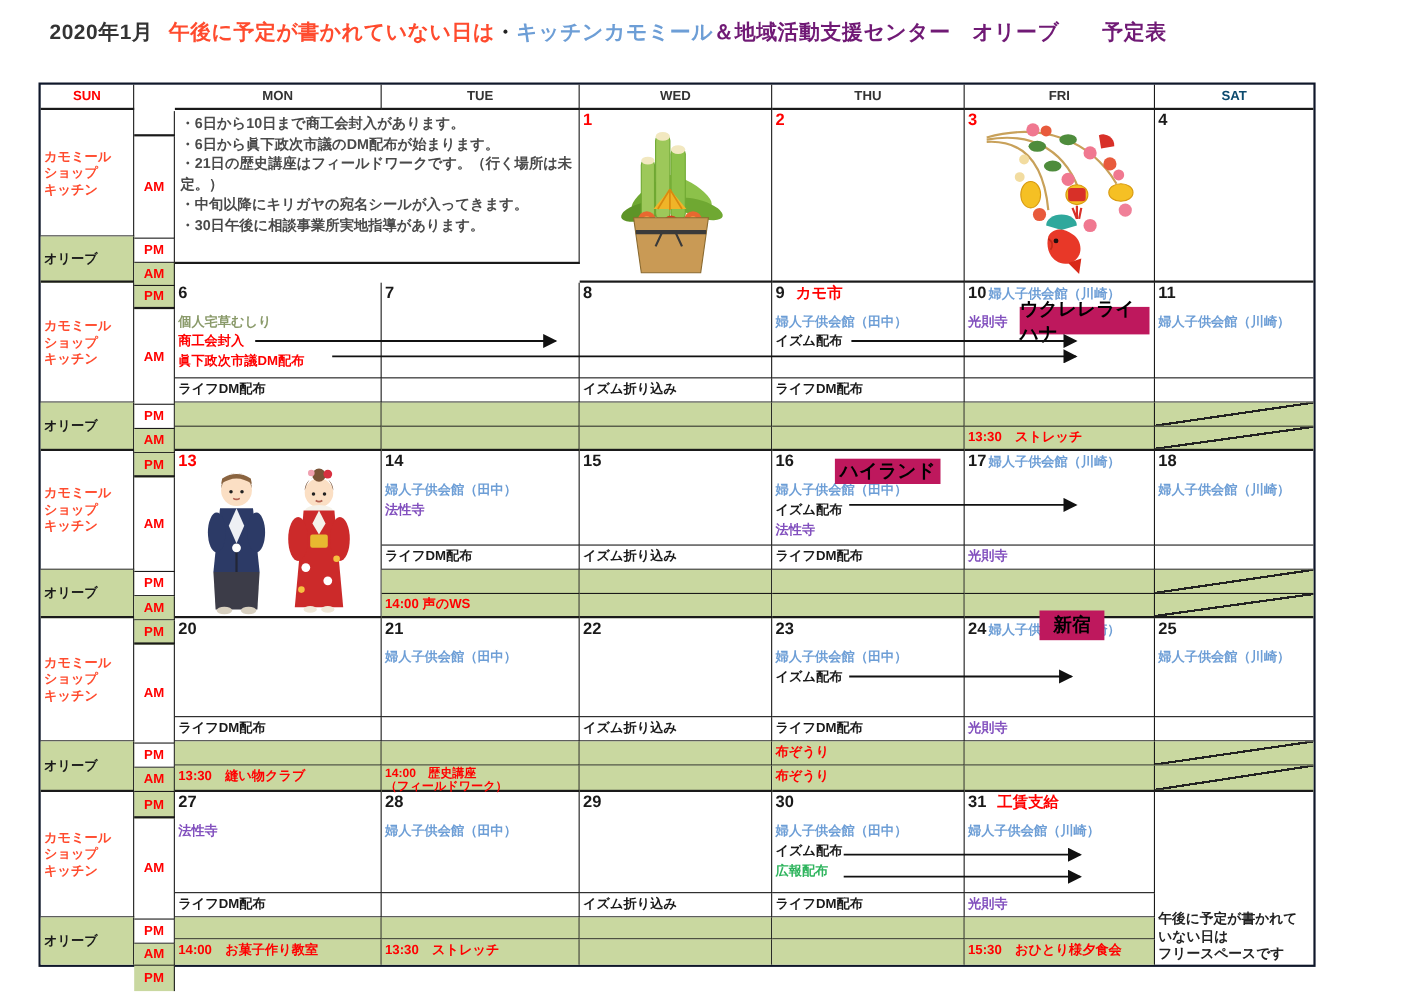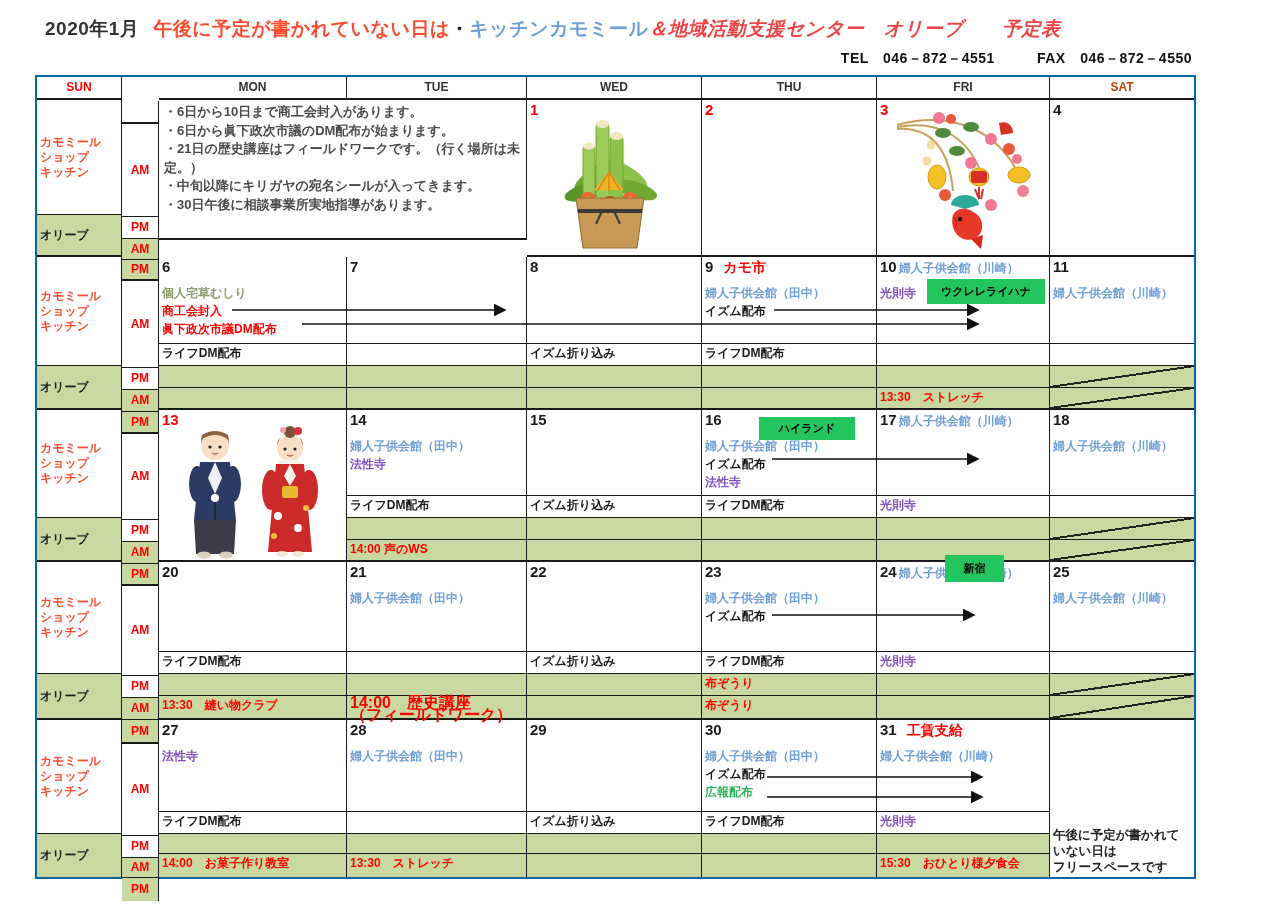--- a/index.html
+++ b/index.html
@@ -5,36 +5,36 @@
   html,body{margin:0;padding:0;background:#fff;}
   .page{position:relative;width:1280px;height:905px;background:#fff;overflow:hidden;
         font-family:"Liberation Sans",sans-serif;}
   
   .title{position:absolute;left:45px;top:16px;font-size:19px;font-weight:bold;color:#222;
          letter-spacing:.5px;white-space:nowrap;}
   .t-month{color:#333;margin-right:14px;}
   .t-shop{color:#ff4b2e;}
   .t-dot{color:#222;}
   .t-kitchen{color:#6d9ed6;}
-  .t-rest{color:#ef4444;font-style:italic;}
+  .t-rest{color:#701a75;}
   .contact{position:absolute;top:50px;right:88px;font-size:14px;font-weight:bold;color:#111;
            display:flex;gap:42px;letter-spacing:.5px;}
   
-  .cal{position:absolute;left:35px;top:75px;width:1157px;height:800px;border:2px solid #0369a1;}
+  .cal{position:absolute;left:35px;top:75px;width:1157px;height:800px;border:2px solid #0f172a;}
   .cell{position:absolute;box-sizing:border-box;border-right:1px solid #1a1a1a;
         border-bottom:1px solid #1a1a1a;padding:1px 3px;font-size:12px;font-weight:bold;
         color:#1a1a1a;line-height:17px;}
   .green{background:#c9d8a0;}
   .diag{background-color:#c9d8a0;
         background-image:linear-gradient(to bottom right,transparent calc(50% - 1px),#222 calc(50% - 1px),#222 calc(50% + 1px),transparent calc(50% + 1px));}
   .wsep{border-bottom-width:2px;}
   .bflush{border-bottom:none;}
   .hdr{display:flex;align-items:center;justify-content:center;font-size:12px;color:#333;
        border-bottom-width:2px;}
-  .hdr.sun{color:#ff0000;} .hdr.sat{color:#c2410c;}
+  .hdr.sun{color:#ff0000;} .hdr.sat{color:#0c4a6e;}
   
   .c0{left:0;width:85px;} .c1{left:85px;width:37px;margin-top:24px;} .c2{left:122px;width:188px;}
   .c3{left:310px;width:180px;} .c4{left:490px;width:175px;} .c5{left:665px;width:175px;}
   .c6{left:840px;width:173px;} .c7{left:1013px;width:144px;border-right:none;}
   
   .h0{top:0;height:23px;}
   .r1a{top:23px;height:93px;} .r1p{top:116px;height:22px;} .r1oa{top:138px;height:21px;} .r1op{top:159px;height:21px;}
   .r1all{top:23px;height:157px;} .r1lab{top:23px;height:115px;} .r1olab{top:138px;height:42px;}
   .r2a{top:180px;height:87px;} .r2p{top:267px;height:22px;} .r2oa{top:289px;height:22px;} .r2op{top:311px;height:22px;}
   .r2lab{top:180px;height:109px;} .r2olab{top:289px;height:44px;}
@@ -51,39 +51,35 @@
   .tag{font-size:14px;color:#ff0000;margin-left:10px;}
   .inlinev{font-size:12px;color:#6d9ed6;margin-left:2px;}
   .ev{line-height:18px;}
   .first{margin-top:7px;}
   .blue{color:#6d9ed6;} .purple{color:#8250be;} .red{color:#ff0000;}
   .mgreen{color:#8a9a6a;} .bgreen{color:#2eb45d;}
   .kamlab{display:flex;align-items:center;color:#ff4b2e;line-height:15px;font-family:Liberation Serif, serif;}
   .olivlab{display:flex;align-items:center;color:#1a1a1a;}
   .ampm{display:flex;align-items:center;justify-content:center;color:#ff0000;}
   .notes{color:#4a4a4a;font-size:13px;line-height:18.5px;padding:3px 5px;}
-  .smallred{font-size:16px;line-height:12px;color:#ff0000;padding-top:1px;}
+  .smallred{font-size:11px;line-height:12px;color:#ff0000;padding-top:1px;}
   .footcell{display:flex;align-items:flex-end;padding:2px 3px;}
   .foot{font-size:12.5px;line-height:16px;color:#222;}
-  .badge{position:absolute;background:#22c55e;color:#000;display:flex;align-items:center;
-         justify-content:center;font-weight:bold;font-size:11px;z-index:5;text-align:right;}
+  .badge{position:absolute;background:#be185d;color:#000;display:flex;align-items:center;
+         justify-content:center;font-weight:bold;font-size:17px;z-index:5;}
   .illus{position:absolute;z-index:4;}
   .arrows{position:absolute;left:0;top:0;width:1157px;height:800px;z-index:6;pointer-events:none;}
 </style>
 </head>
 <body>
 
 <div class="page">
 
   <div class="title">
     <span class="t-month">2020年1月</span><span class="t-shop">午後に予定が書かれていない日は</span><span class="t-dot">・</span><span class="t-kitchen">キッチンカモミール</span><span class="t-rest">＆地域活動支援センター　オリーブ　　予定表</span>
-  </div>
-  <div class="contact">
-    <span>TEL　046－872－4551</span>
-    <span>FAX　046－872－4550</span>
   </div>
 
   <div class="cal">
 
     <div class="cell hdr sun h0 c0">SUN</div>
     <div class="cell hdr h0 c1"></div>
     <div class="cell hdr h0 c2">MON</div>
     <div class="cell hdr h0 c3">TUE</div>
     <div class="cell hdr h0 c4">WED</div>
     <div class="cell hdr h0 c5">THU</div>

